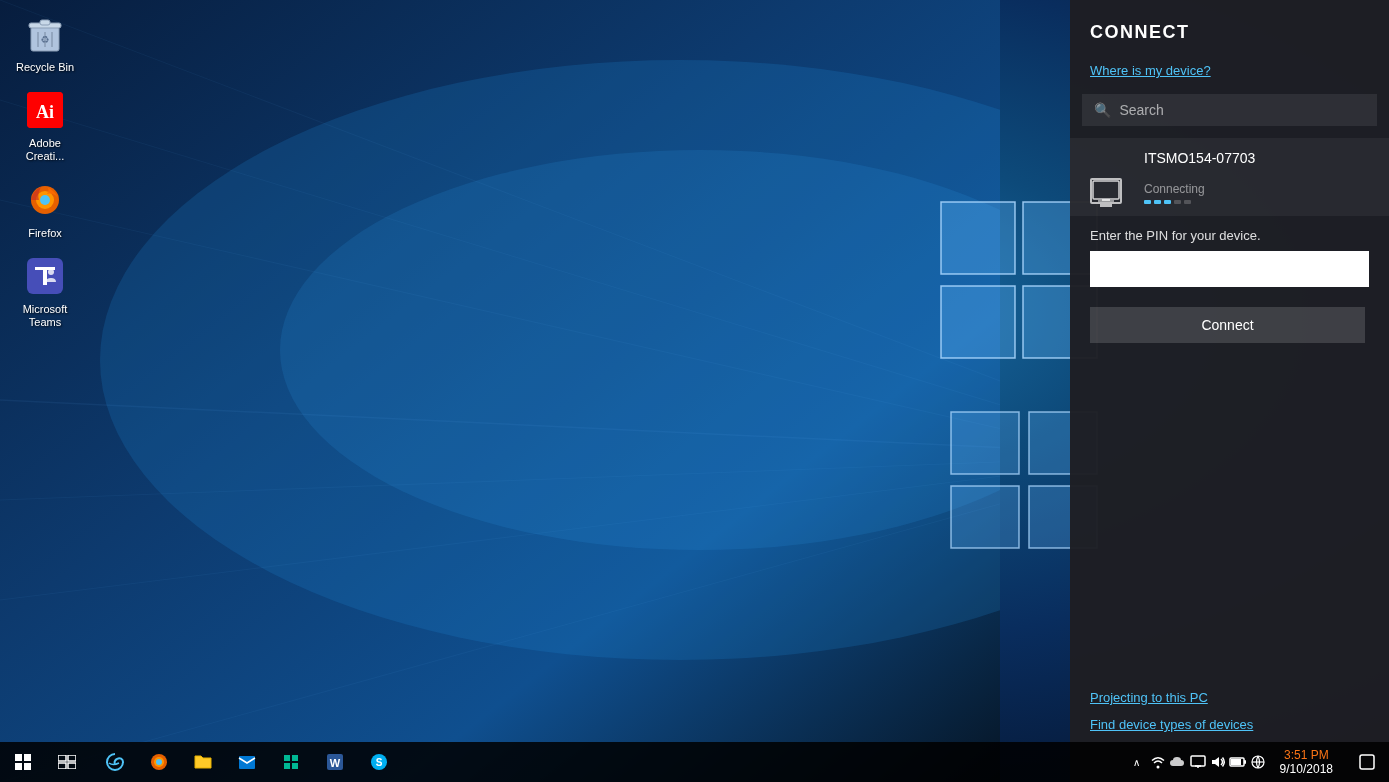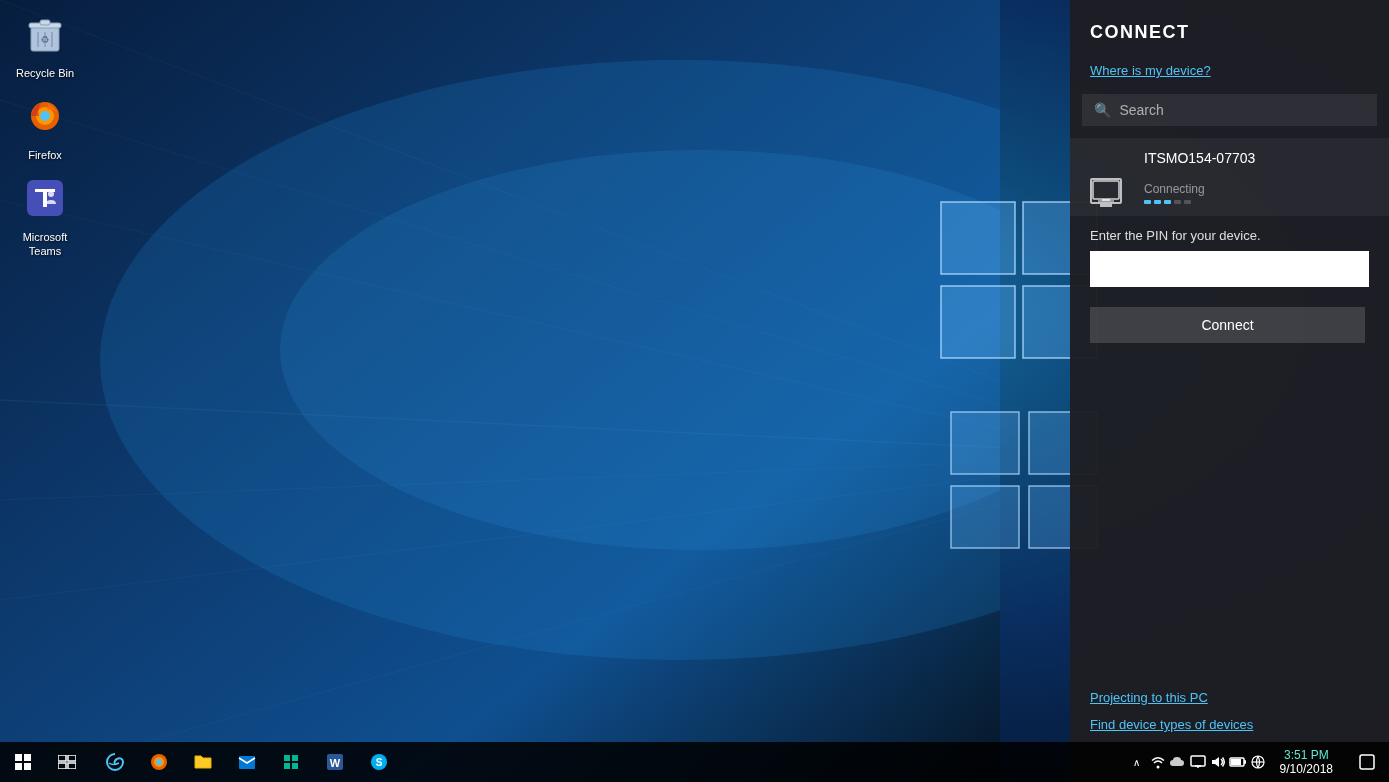--- a/index.html
+++ b/index.html
@@ -64,21 +64,21 @@
       align-items: center;
       justify-content: center;
       font-size: 28px;
     }
 
     .icon-label {
       color: white;
       font-size: 11px;
       text-align: center;
       text-shadow: 1px 1px 2px rgba(0,0,0,0.8);
-      margin-top: 13px;
+      margin-top: 7px;
       line-height: 1.2;
     }
 
     
     .adobe-icon {
       background: #ff0000;
       border-radius: 4px;
       width: 36px;
       height: 36px;
       display: flex;
@@ -349,21 +349,21 @@
       flex-direction: column;
       align-items: center;
       padding: 0 12px;
       cursor: pointer;
       height: 40px;
       justify-content: center;
       line-height: 1.2;
     }
 
     .clock-time {
-      color: #5eead4;
+      color: #f97316;
       font-size: 12px;
     }
 
     .clock-date {
       color: white;
       font-size: 12px;
     }
 
     .taskbar-notification {
       width: 44px;
@@ -467,20 +467,31 @@
           <line x1="11" y1="17" x2="11" y2="32" stroke="#8a9db5" stroke-width="1.5"></line>
           <line x1="18" y1="17" x2="18" y2="32" stroke="#8a9db5" stroke-width="1.5"></line>
           <line x1="25" y1="17" x2="25" y2="32" stroke="#8a9db5" stroke-width="1.5"></line>
 
           <text x="18" y="28" text-anchor="middle" font-size="10" fill="#5a7090">♻</text>
         </svg>
       </div>
       <span class="icon-label">Recycle Bin</span>
     </div>
 
+    <div class="desktop-icon">
+      <div class="icon-img">
+        <div class="adobe-icon">
+          <svg width="36" height="36" viewBox="0 0 36 36">
+            <rect width="36" height="36" rx="4" fill="#ff0000"></rect>
+            <text x="18" y="26" text-anchor="middle" font-size="18" fill="white" font-family="Georgia,serif" font-weight="bold">Ai</text>
+          </svg>
+        </div>
+      </div>
+      <span class="icon-label">Adobe Creati...</span>
+    </div>
 
     <div class="desktop-icon">
       <div class="icon-img">
         <svg width="36" height="36" viewBox="0 0 36 36">
           <circle cx="18" cy="18" r="14" fill="#e66000"></circle>
           <circle cx="18" cy="18" r="9" fill="#ff9500"></circle>
           <circle cx="18" cy="18" r="5" fill="#4fc3f7"></circle>
           <path d="M18 4 Q28 8 32 18 Q28 10 20 12 Q24 6 18 4Z" fill="#ff6d00" opacity="0.8"></path>
           <path d="M4 18 Q6 8 14 5 Q10 12 12 18Z" fill="#c62828" opacity="0.6"></path>
         </svg>

